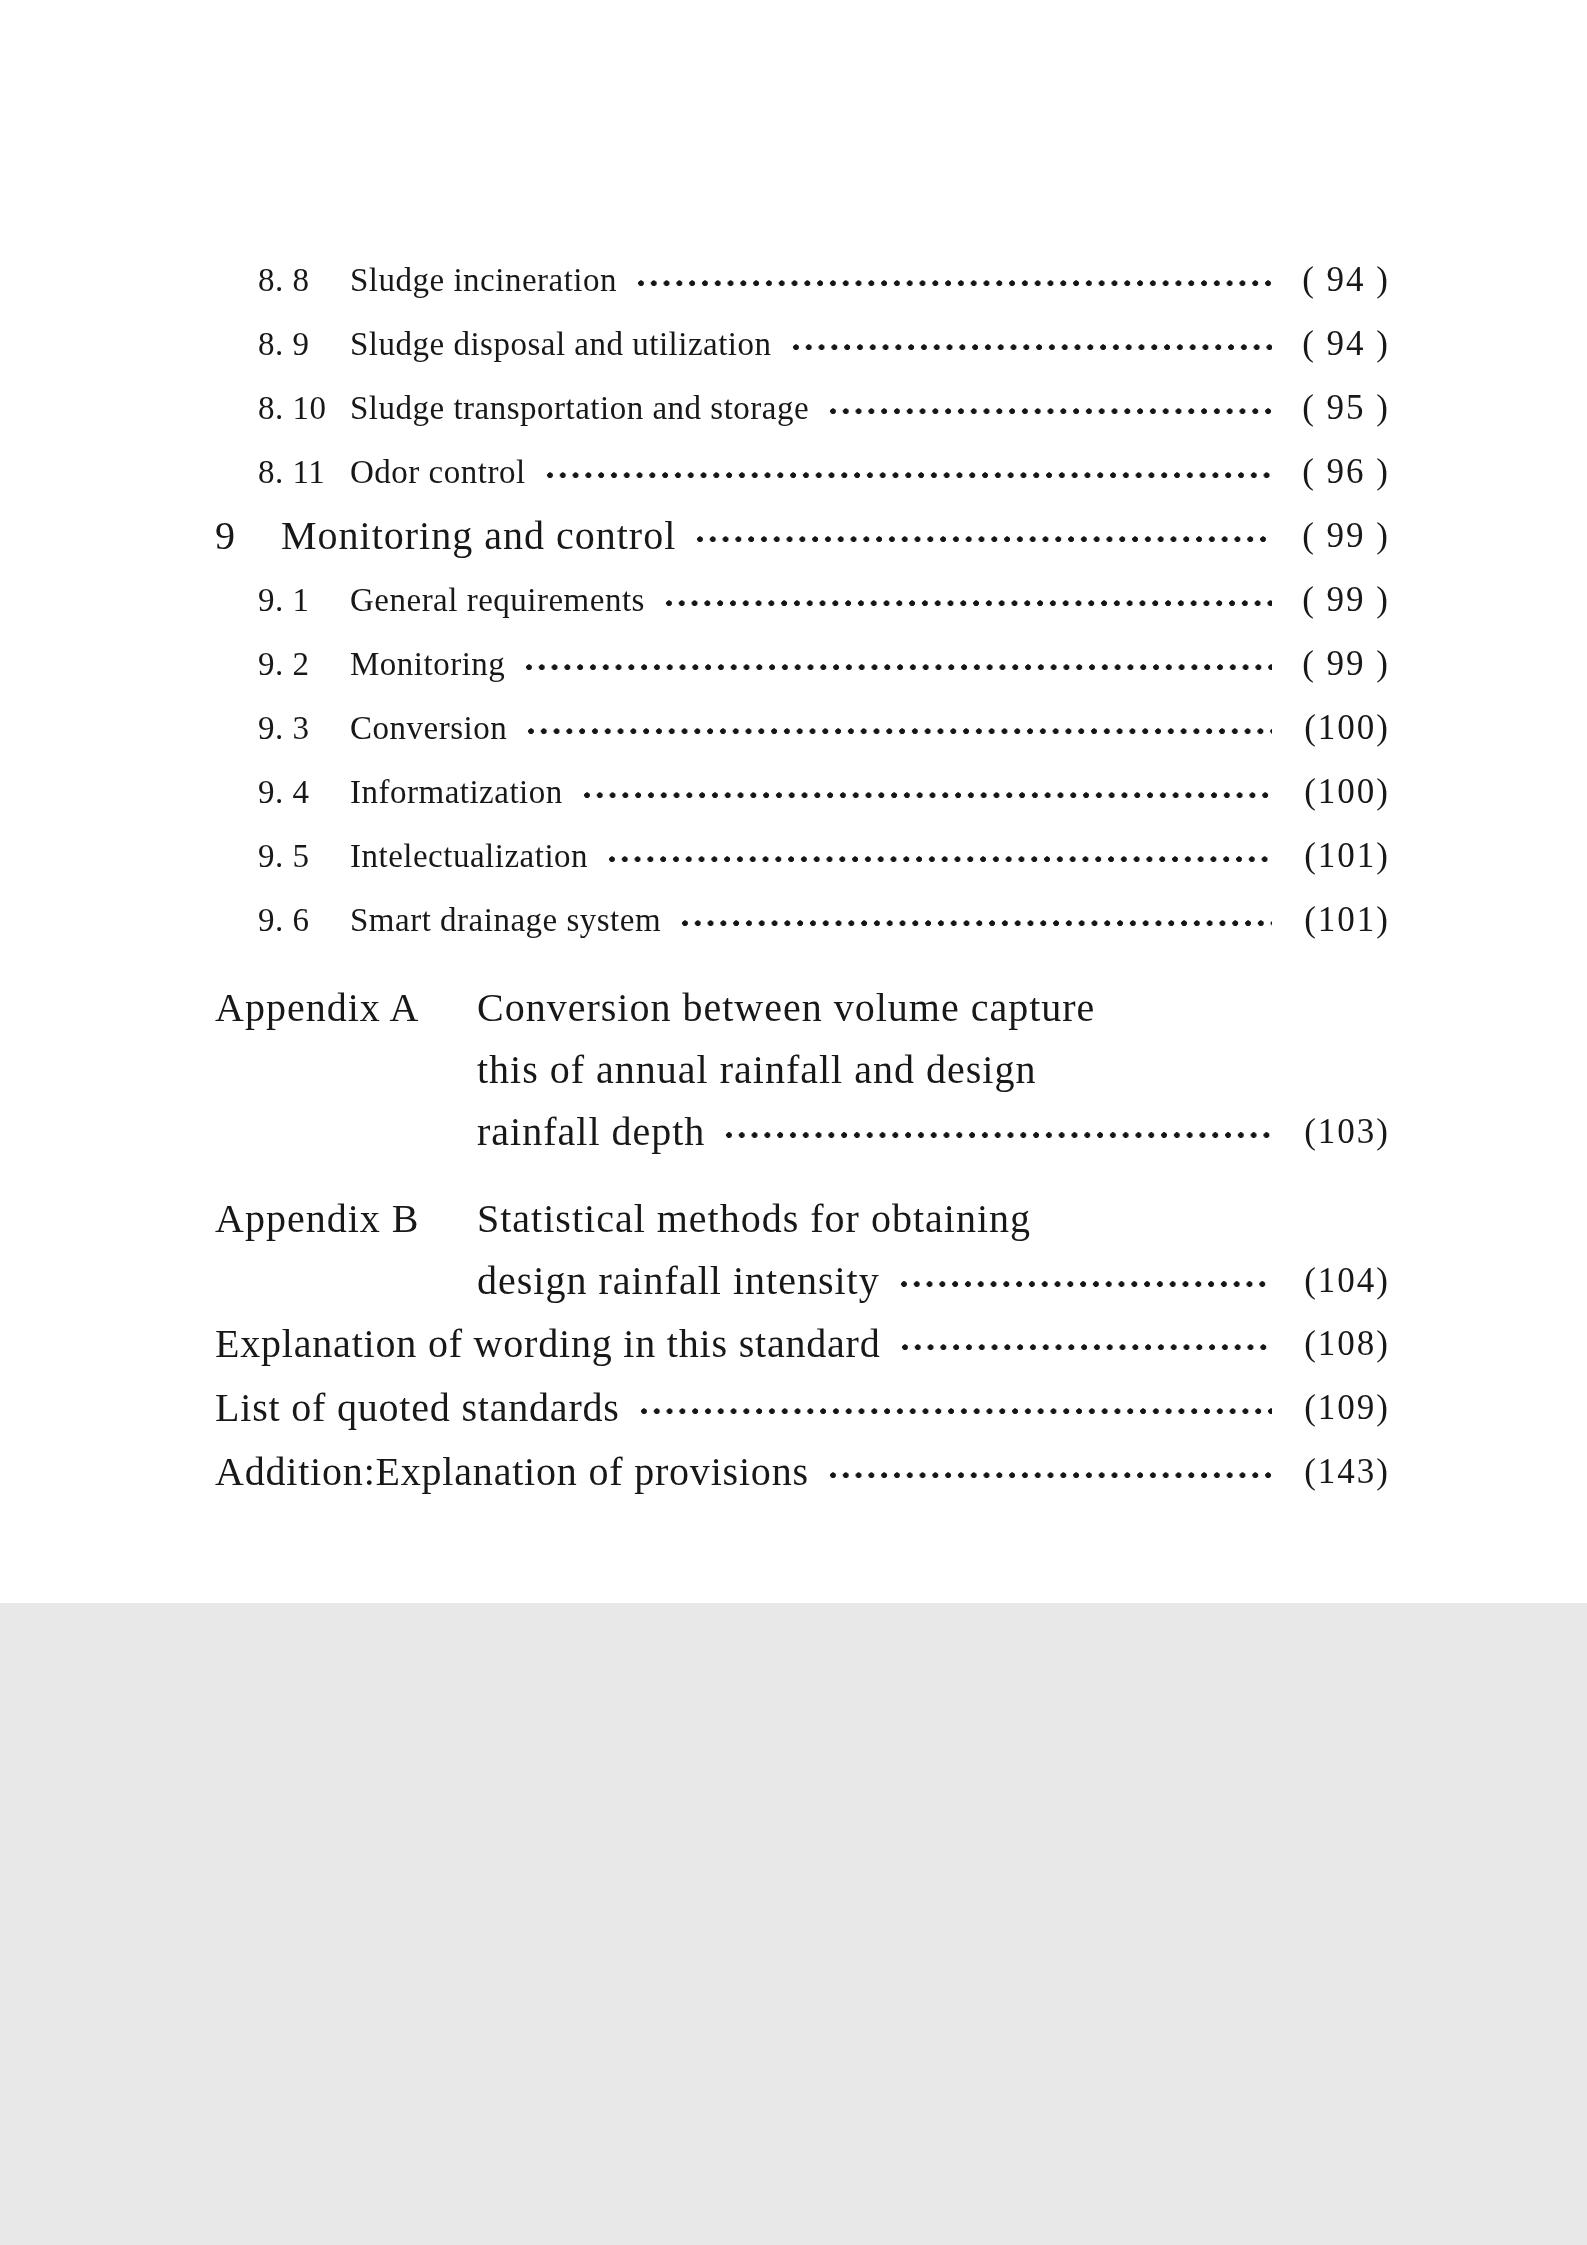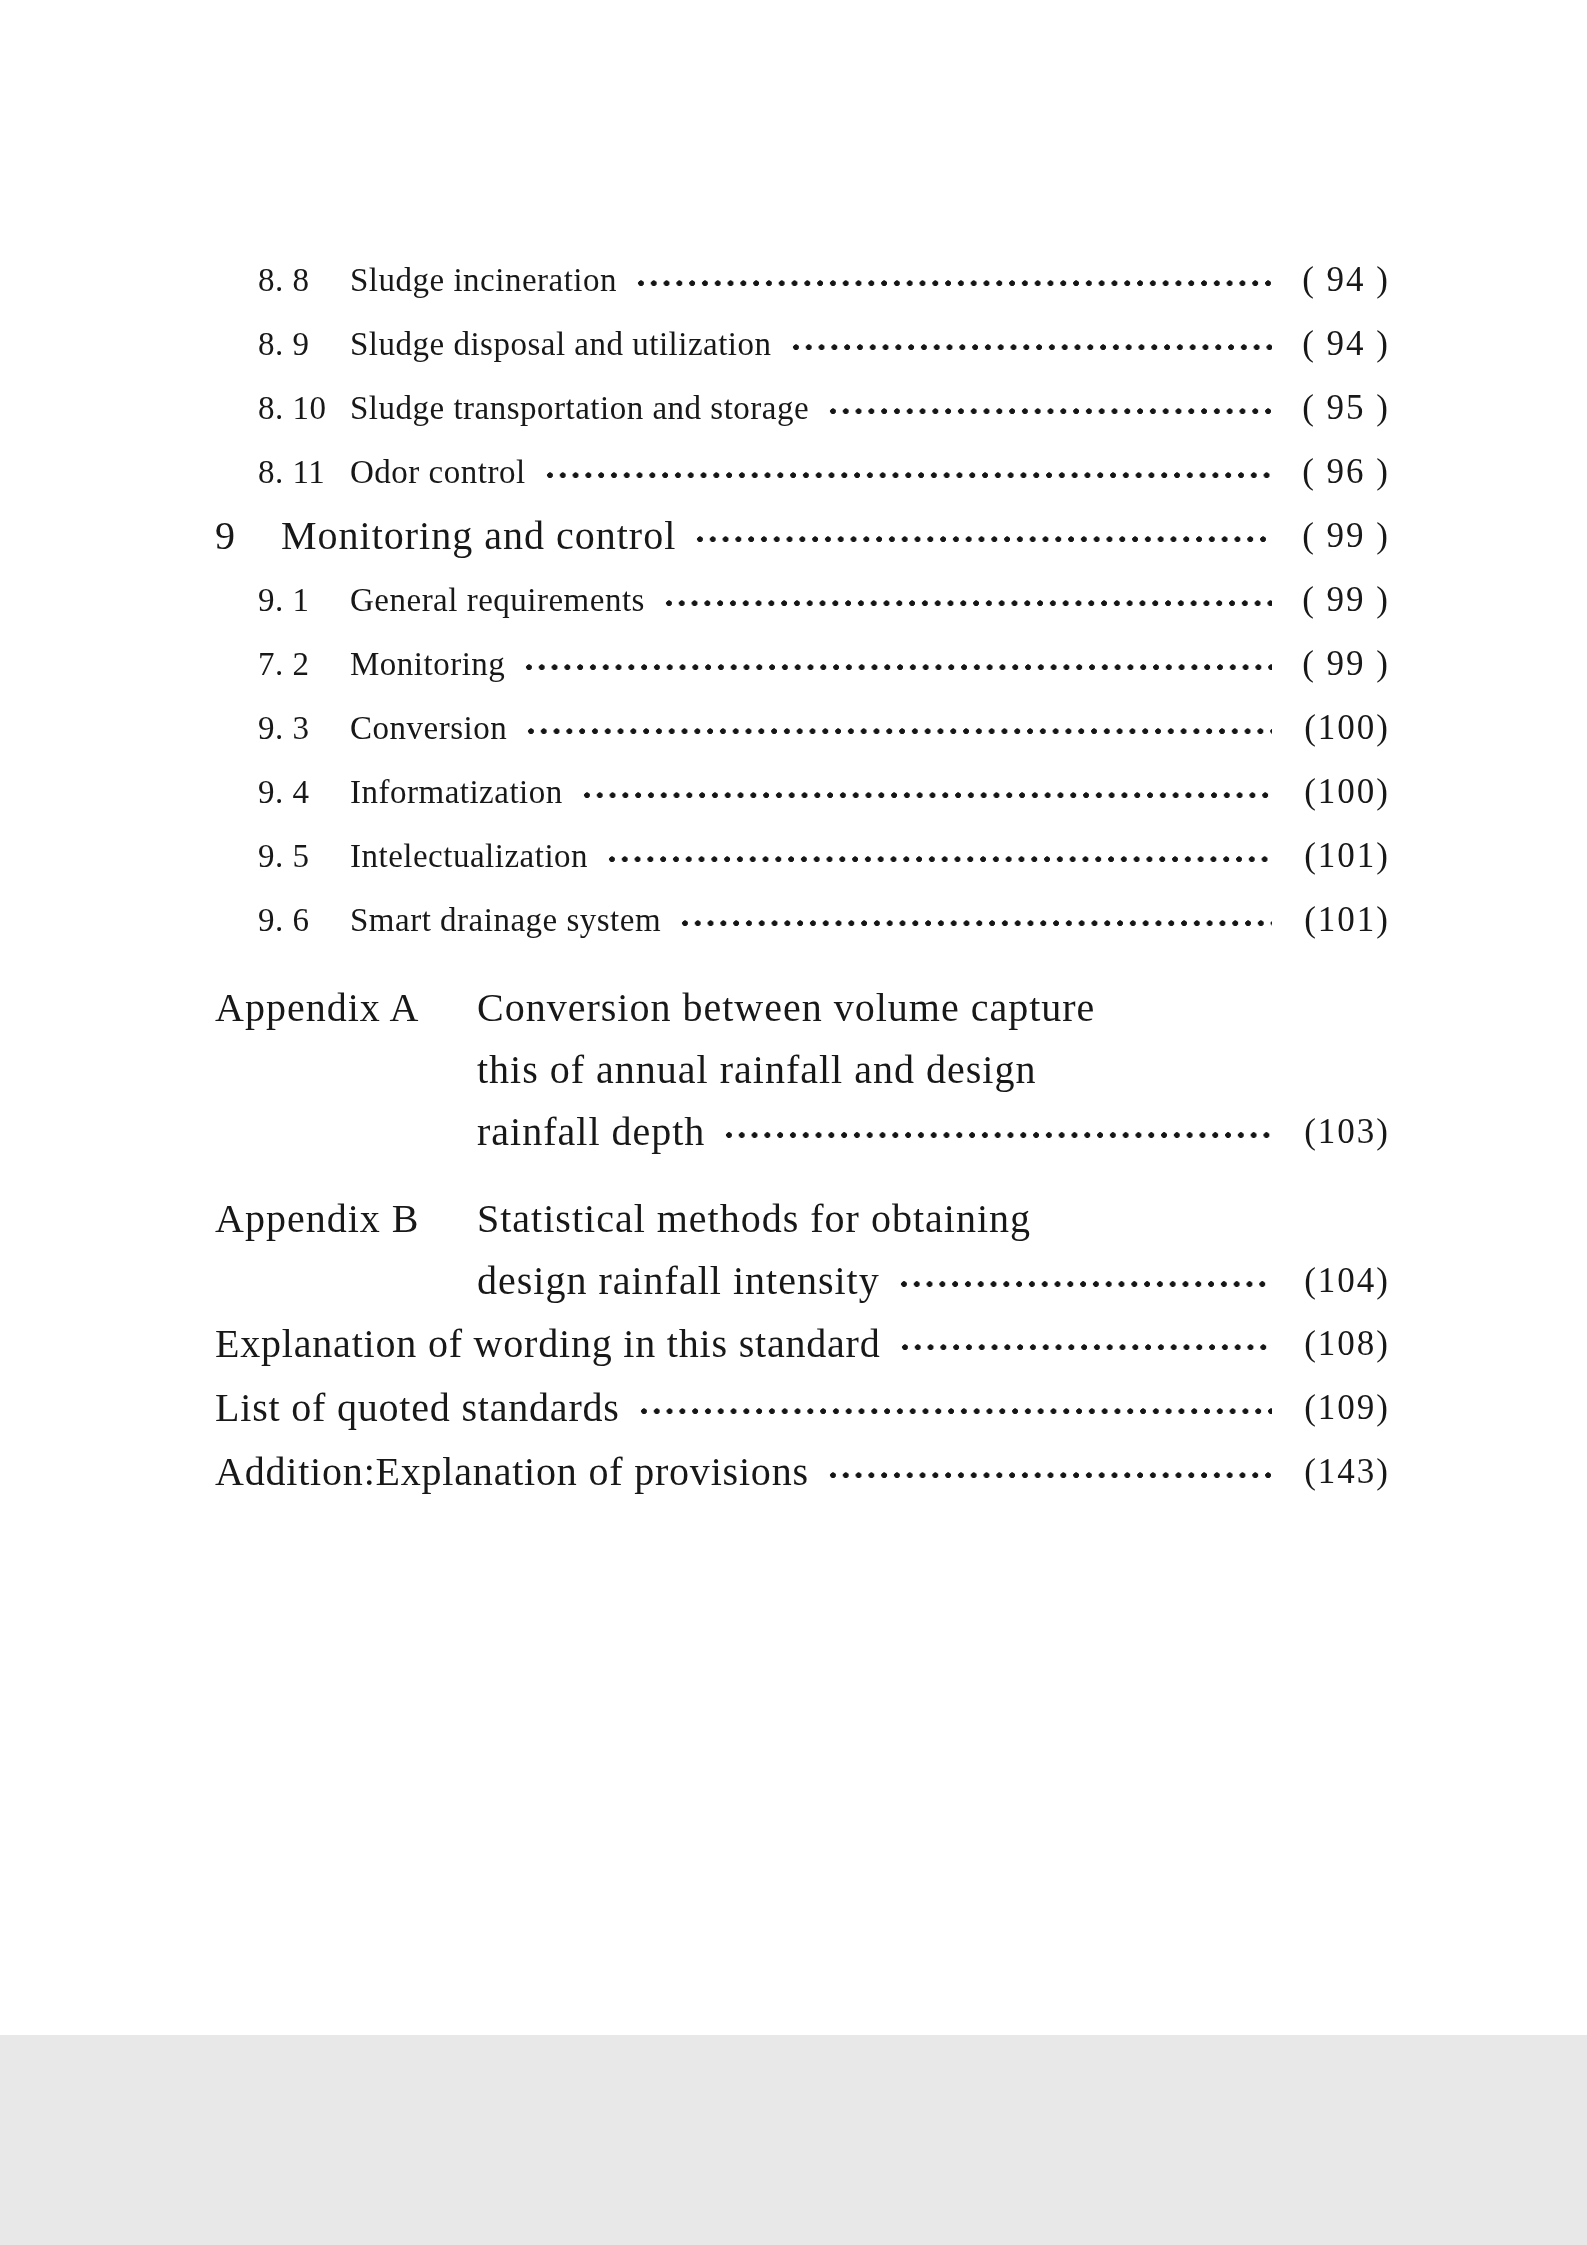--- a/index.html
+++ b/index.html
@@ -1,18 +1,18 @@
 <!DOCTYPE html>
 <html><head>
 <meta charset="utf-8">
 <style>
   html,body { margin:0; padding:0; background:#e8e8e8; }
   .page {
     position:relative;
-    width:1587px; height:2035px;
+    width:1587px; height:1603px;
     margin:0 auto;
     background:#ffffff;
     font-family:"Liberation Serif","DejaVu Serif",serif;
     color:#181818;
     overflow:hidden;
   }
   .toc {
     position:absolute;
     left:215px; top:248px;
     width:1175px;
@@ -109,21 +109,21 @@
     </div>
 
     <div class="row sub">
       <span class="num">9. 1</span>
       <span class="title">General requirements</span>
       <span class="leader"></span>
       <span class="pg">( 99 )</span>
     </div>
 
     <div class="row sub">
-      <span class="num">7. 2</span>
+      <span class="num">9. 2</span>
       <span class="title">Monitoring</span>
       <span class="leader"></span>
       <span class="pg">( 99 )</span>
     </div>
 
     <div class="row sub">
       <span class="num">9. 3</span>
       <span class="title">Conversion</span>
       <span class="leader"></span>
       <span class="pg">(100)</span>

